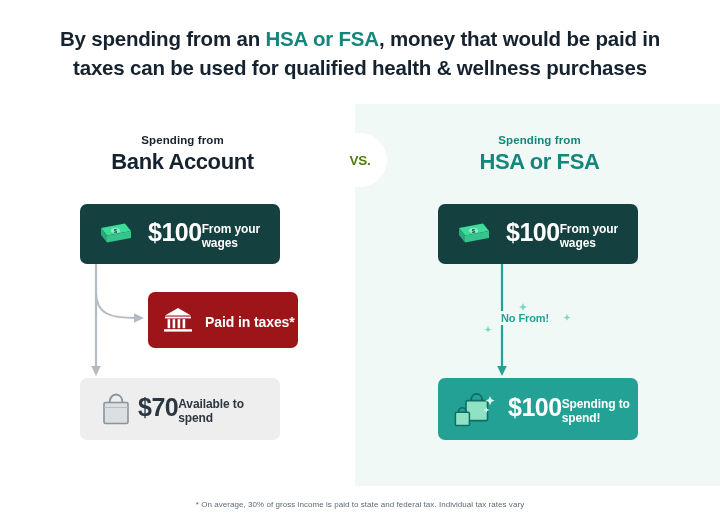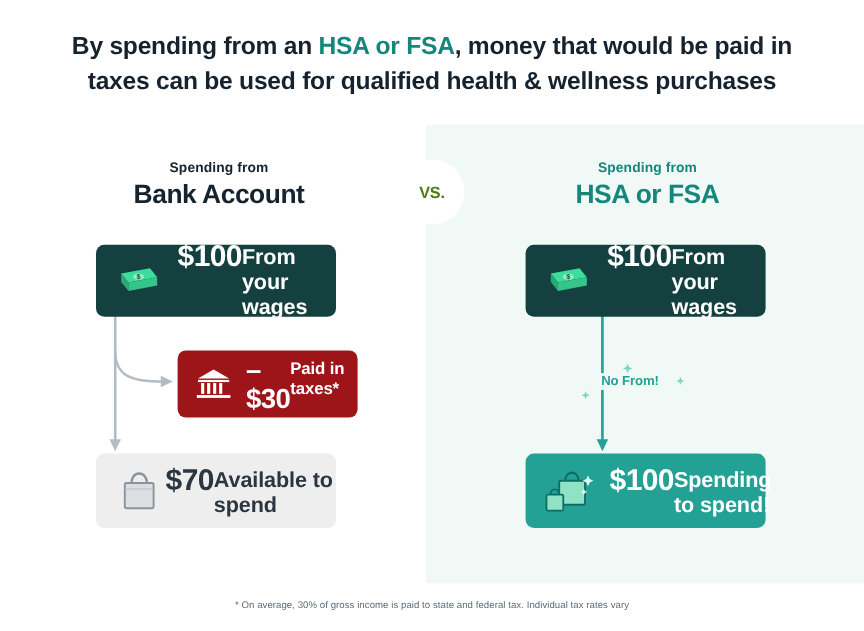--- a/index.html
+++ b/index.html
@@ -95,21 +95,21 @@
     justify-content: center;
   }
   .card .txt { display: flex; flex-direction: row; justify-content: center; }
   .card .amount {
     font-size: 25px;
     font-weight: bold;
     line-height: 1.05;
     letter-spacing: -0.5px;
   }
   .card .sub {
-    font-size: 18px;
+    font-size: 12px;
     font-weight: bold;
     margin-top: 3px;
     letter-spacing: -0.1px;
   }
 
   .card.dark  { background: #14403f; color: #ffffff; }
   .card.red   { background: #9d1519; color: #ffffff; }
   .card.gray  { background: #eeeeee; color: #2b3640; }
   .card.teal  { background: #24a195; color: #ffffff; }
 
@@ -223,21 +223,20 @@
       <path d="M15 2 L28 9.5 L2 9.5 Z" fill="#ffffff"></path>
       <rect x="2" y="10.6" width="26" height="1.8" fill="#ffffff"></rect>
       <rect x="4.6" y="13.2" width="2.6" height="9" fill="#ffffff"></rect>
       <rect x="9.6" y="13.2" width="2.6" height="9" fill="#ffffff"></rect>
       <rect x="14.6" y="13.2" width="2.6" height="9" fill="#ffffff"></rect>
       <rect x="19.6" y="13.2" width="2.6" height="9" fill="#ffffff"></rect>
       <rect x="1" y="23.2" width="28" height="2.4" fill="#ffffff"></rect>
     </svg>
   </div>
   <div class="txt" style="margin-left:9px;">
-    <div class="amount">–$30</div>
     <div class="sub">Paid in taxes*</div>
   </div>
 </div>
 
 <div class="card gray" id="card-spend-left">
   <div class="icon-wrap" style="width:44px;height:44px;">
     <svg width="34" height="36" viewBox="0 0 34 36" fill="none">
       <path d="M10.5 12 C10.5 6.8, 13.3 3.6, 17 3.6 C20.7 3.6, 23.5 6.8, 23.5 12" stroke="#8b949c" stroke-width="2" fill="none"></path>
       <rect x="5" y="11.5" width="24" height="21" rx="1.5" fill="#dcdfe2" stroke="#8b949c" stroke-width="1.6"></rect>
       <path d="M5 16.5 L29 16.5" stroke="#b8bec4" stroke-width="1"></path>

